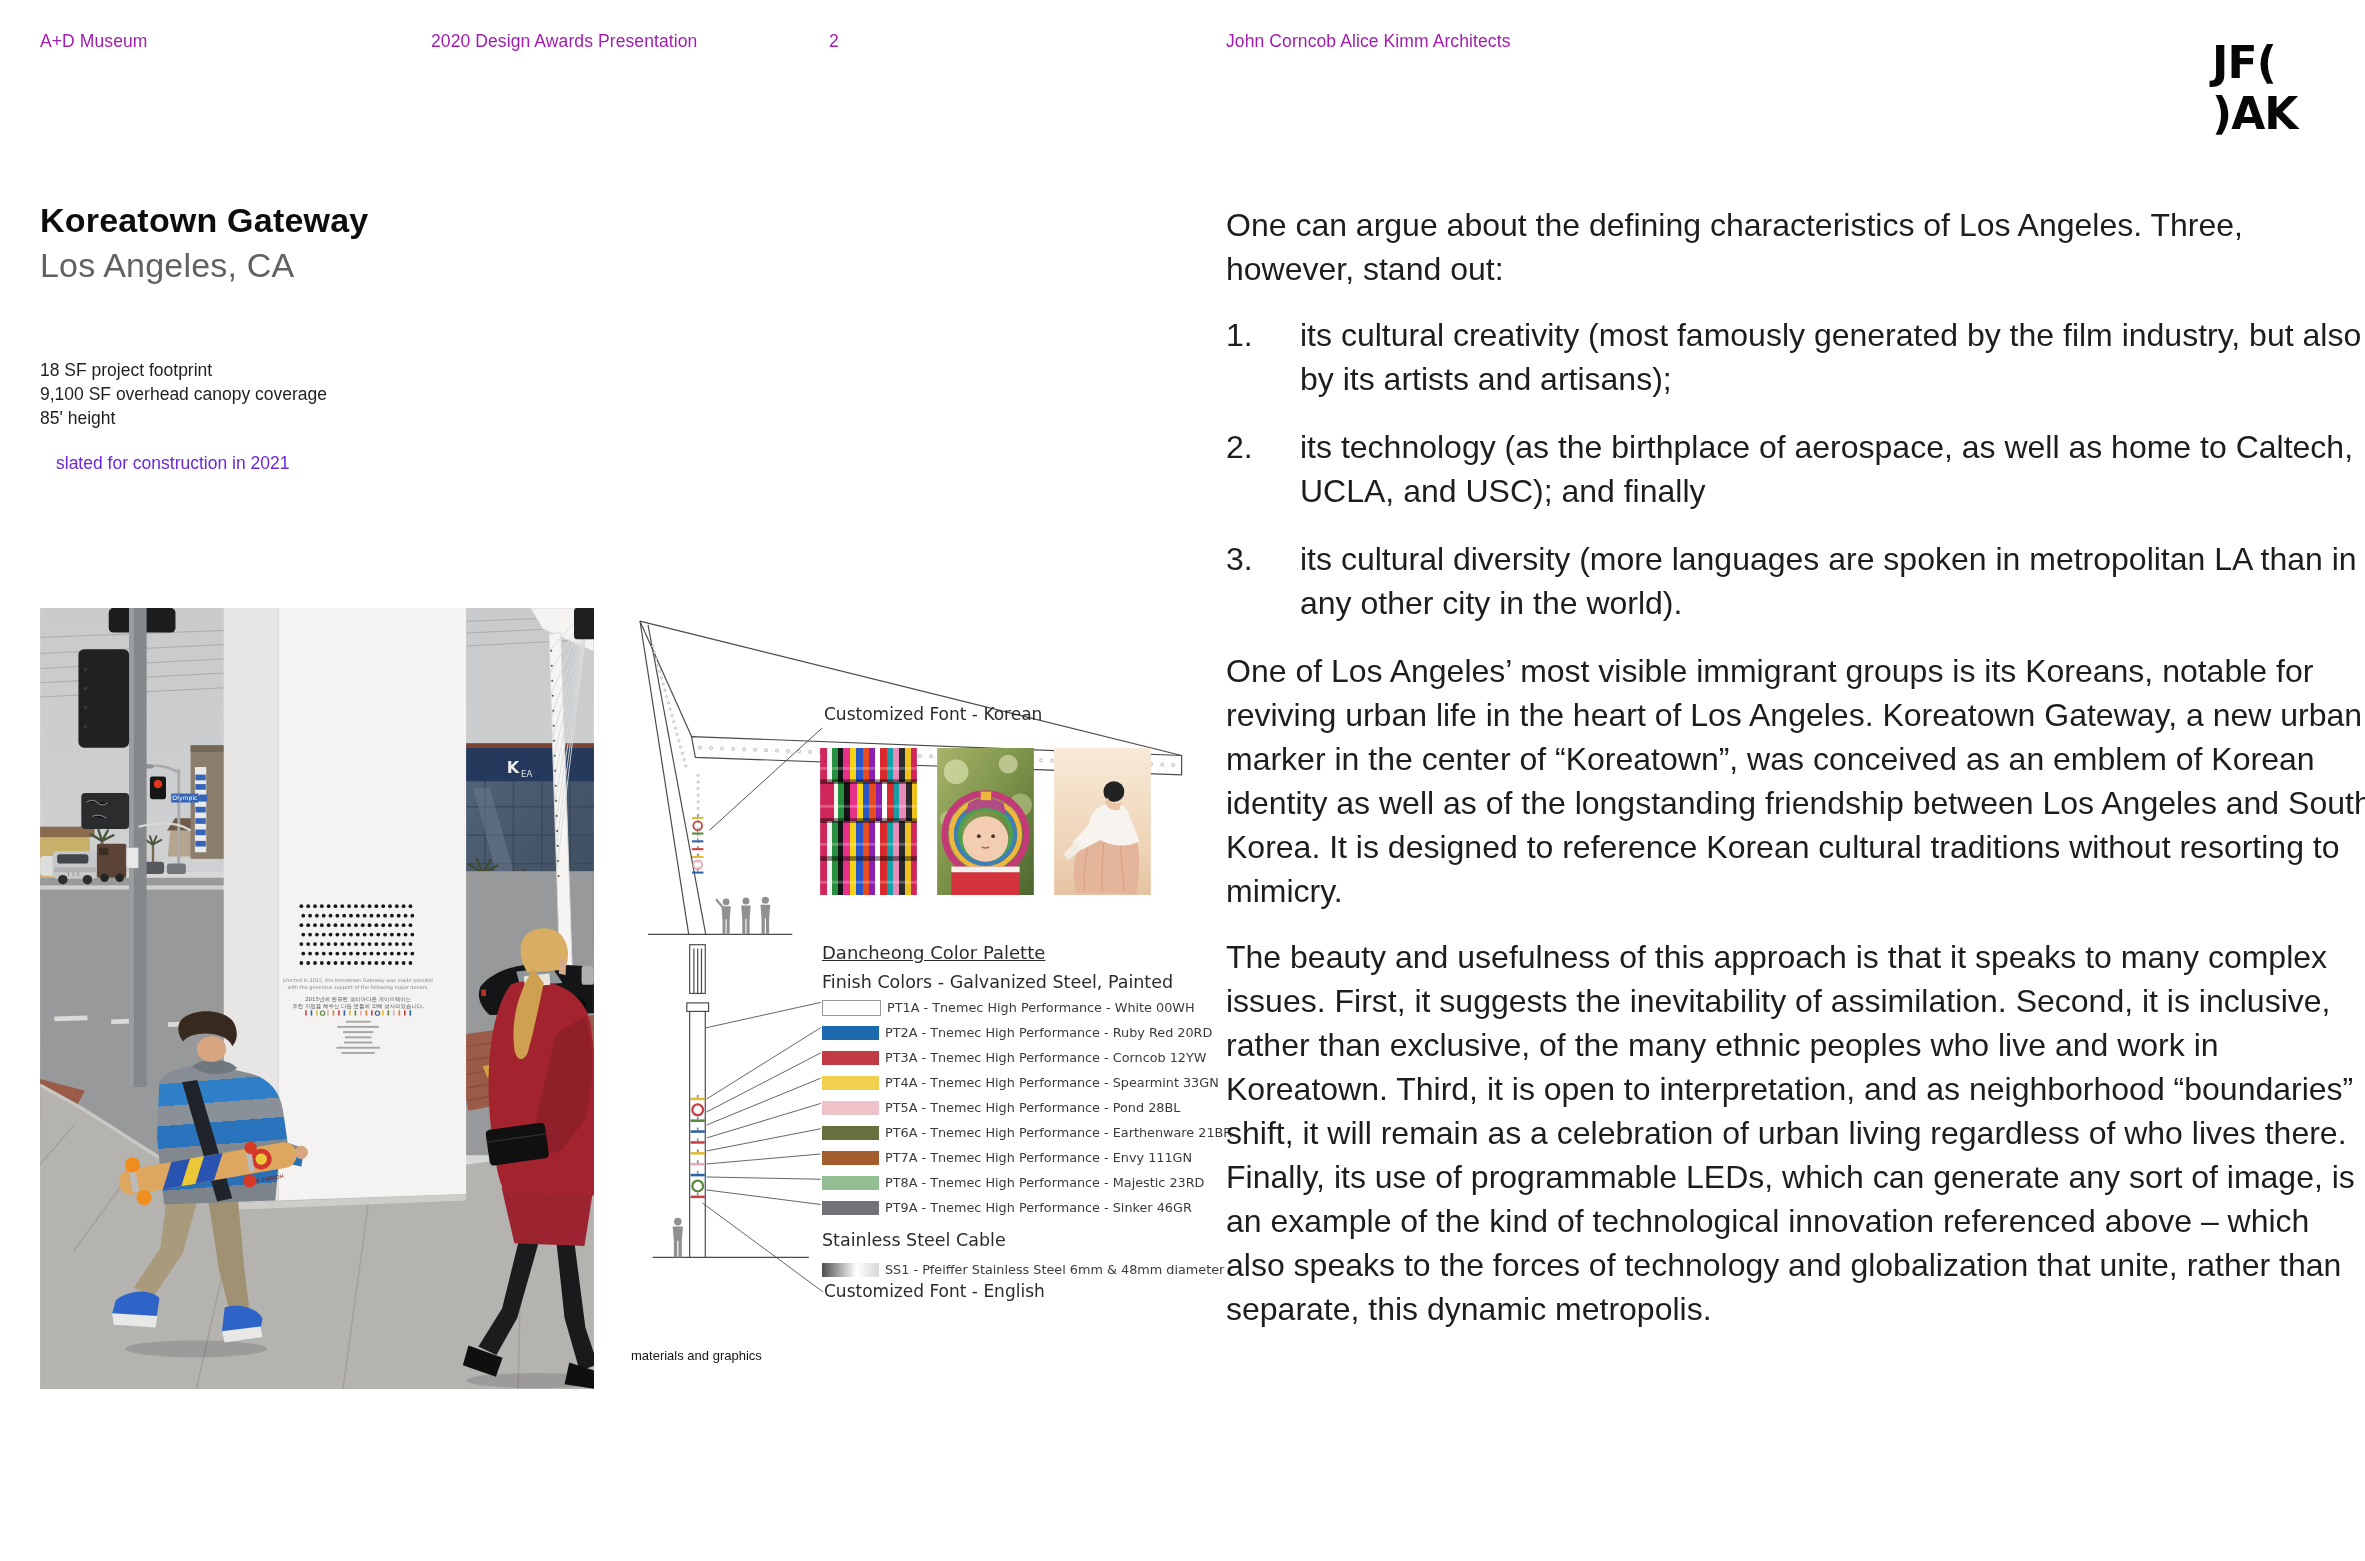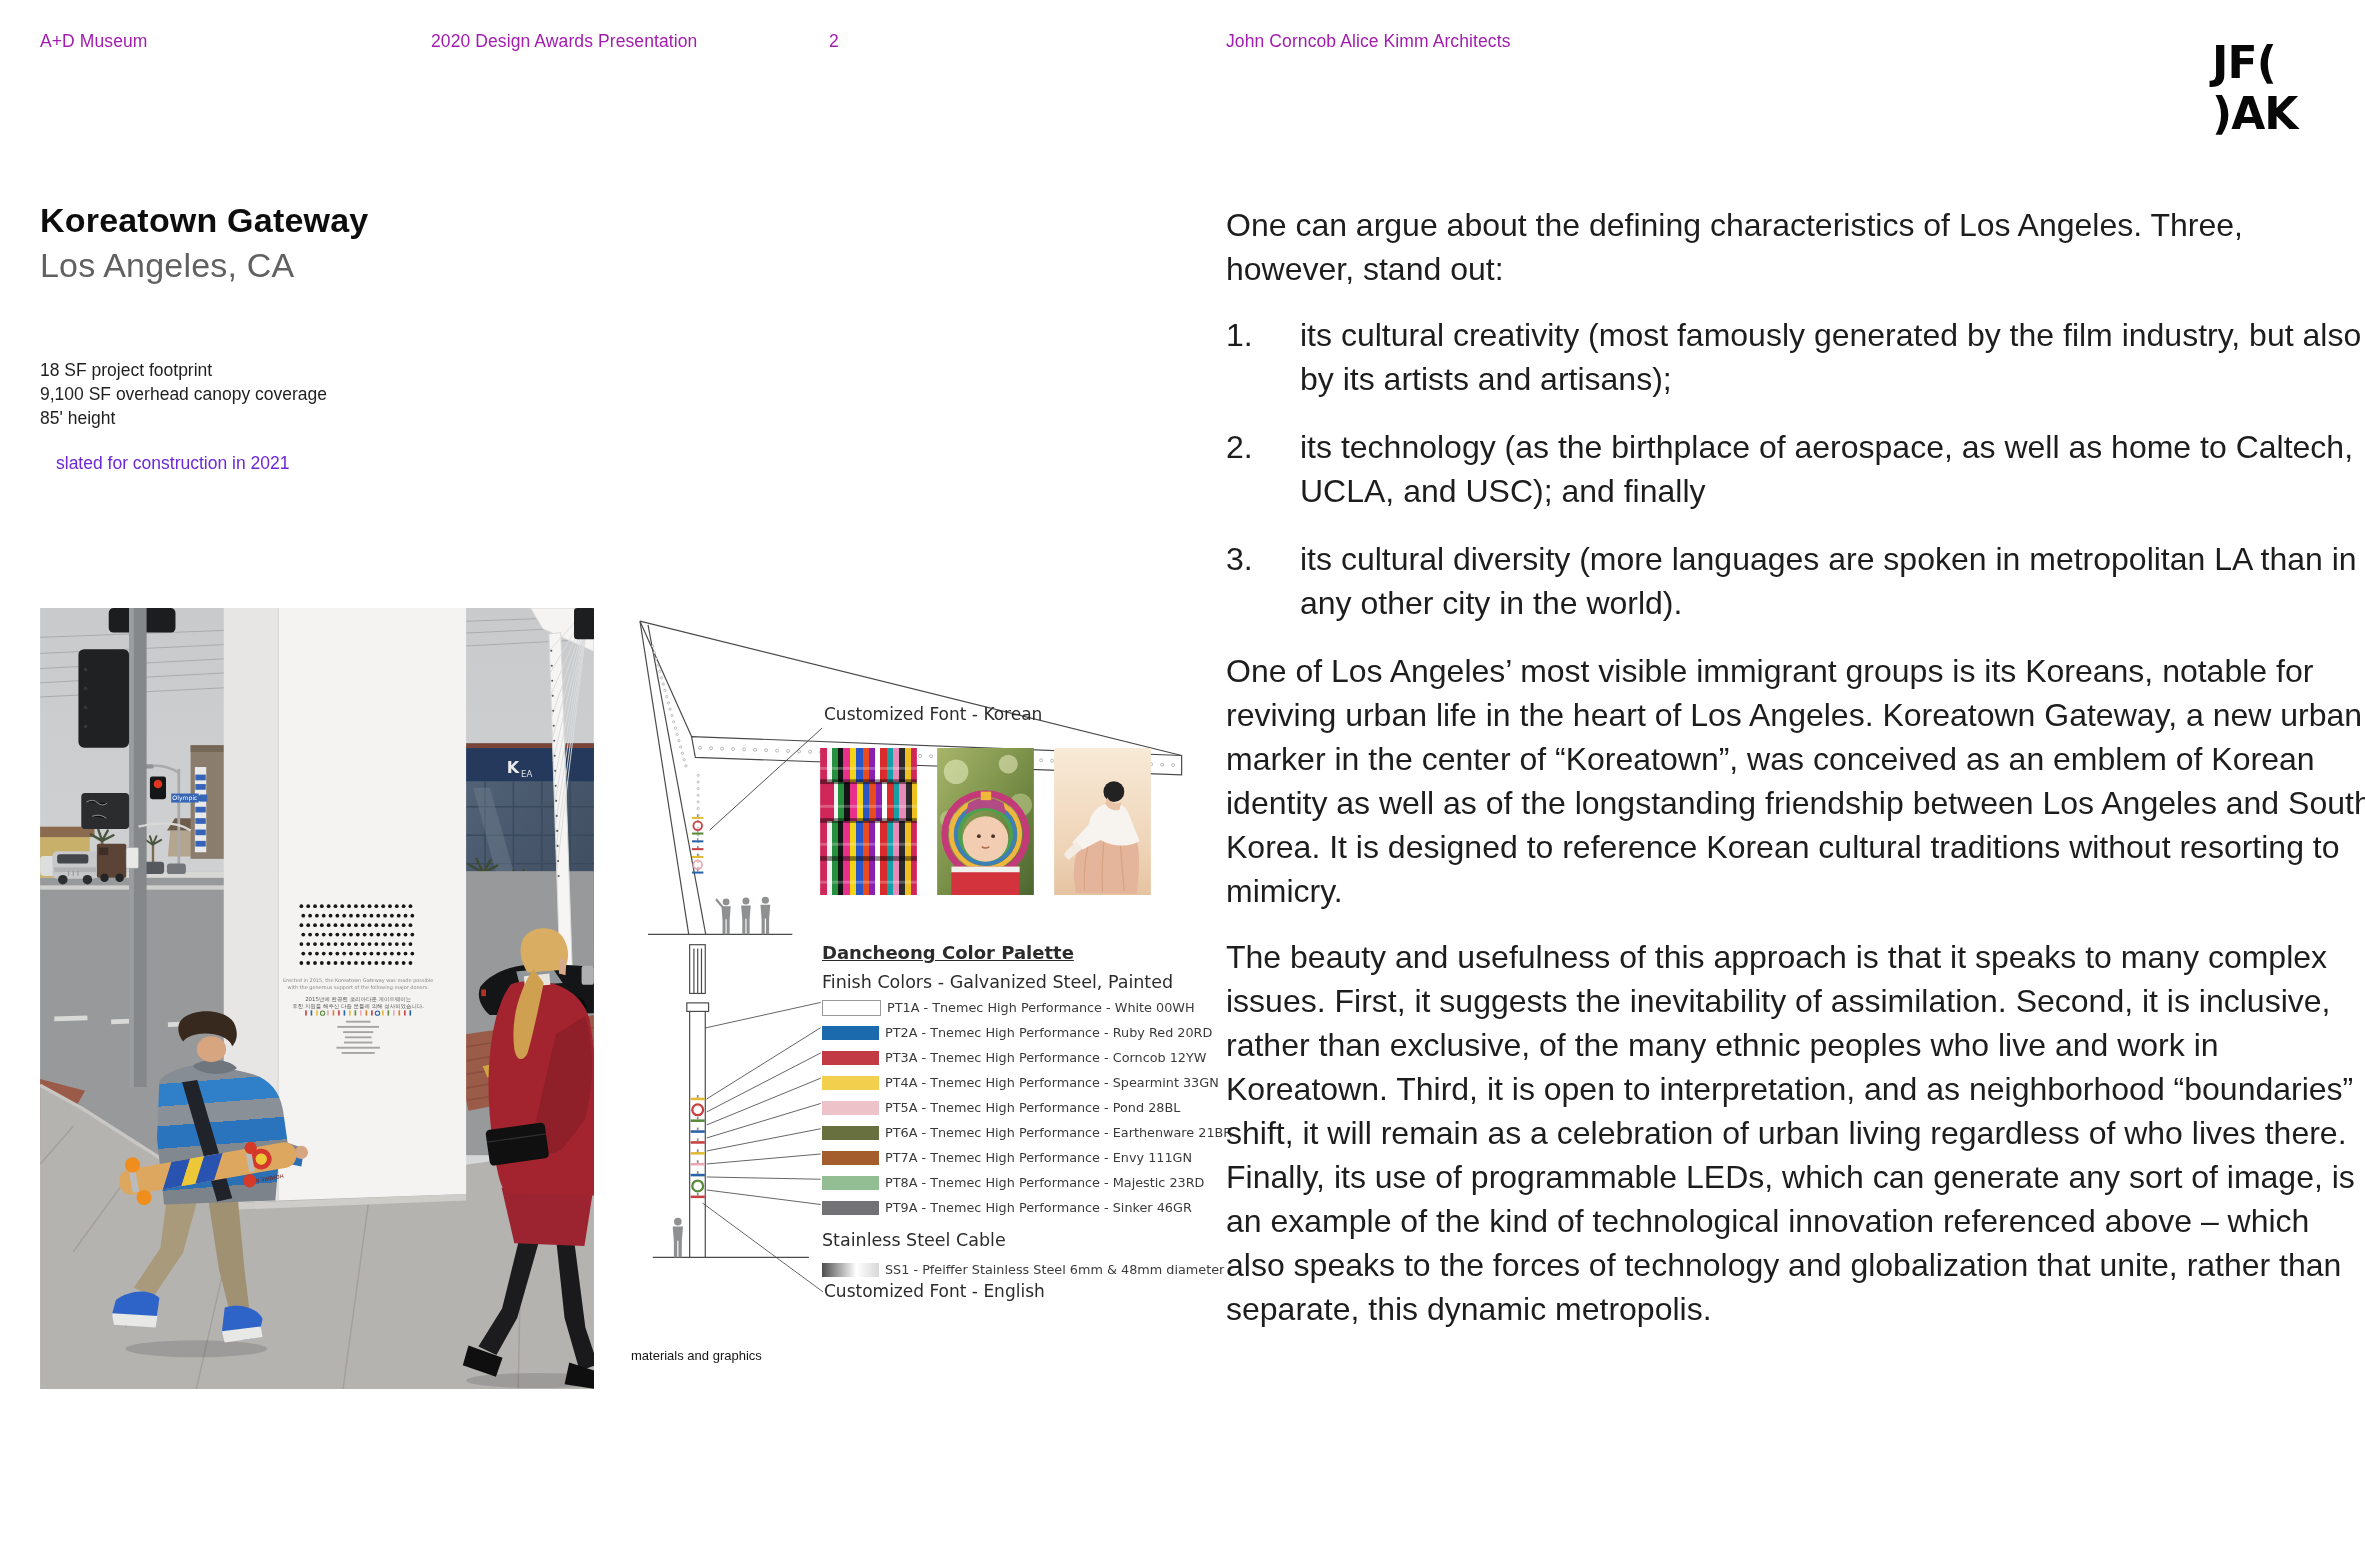--- a/index.html
+++ b/index.html
@@ -17,21 +17,21 @@
   
   #article{position:absolute;left:1226px;top:203px;width:1150px;font-size:32px;line-height:44px;color:#1d1d1d;}
   #article p{margin:0 0 22px 0;}
   .li{display:grid;grid-template-columns:74px 1fr;margin:0 0 24px 0;}
   
   .cadfont{font-family:"DejaVu Sans", sans-serif;color:#2b2b2b;}
   #korean-label{position:absolute;left:824px;top:704px;font-size:17px;}
   #english-label{position:absolute;left:824px;top:1281px;font-size:17px;}
   #thumbs{position:absolute;left:820px;top:748px;display:flex;gap:20px;}
   .thumb{width:97px;height:147px;}
-  #dancheong-title{position:absolute;left:822px;top:942px;font-size:18px;font-weight:bold;text-decoration:underline;}
+  #dancheong-title{position:absolute;left:822px;top:942px;font-size:18px;font-weight:normal;text-decoration:underline;}
   #finish-title{position:absolute;left:822px;top:972px;font-size:17.5px;}
   #finish-rows{position:absolute;left:822px;top:995px;}
   .finish-row{height:25px;display:flex;align-items:center;gap:6px;}
   .swatch{width:57px;height:14px;flex:0 0 auto;}
   .finish-label{font-size:12.8px;color:#3a3a3a;white-space:nowrap;font-family:"DejaVu Sans", sans-serif;}
   #stainless-title{position:absolute;left:822px;top:1230px;font-size:17.5px;}
   #ss1-row{position:absolute;left:822px;top:1257px;}
   #ss1-swatch{background:linear-gradient(90deg,#4e4e4e,#ffffff 60%,#d8d8d8);}
   #materials-caption{position:absolute;left:631px;top:1348px;font-size:13px;color:#141414;}
   svg{display:block;}

